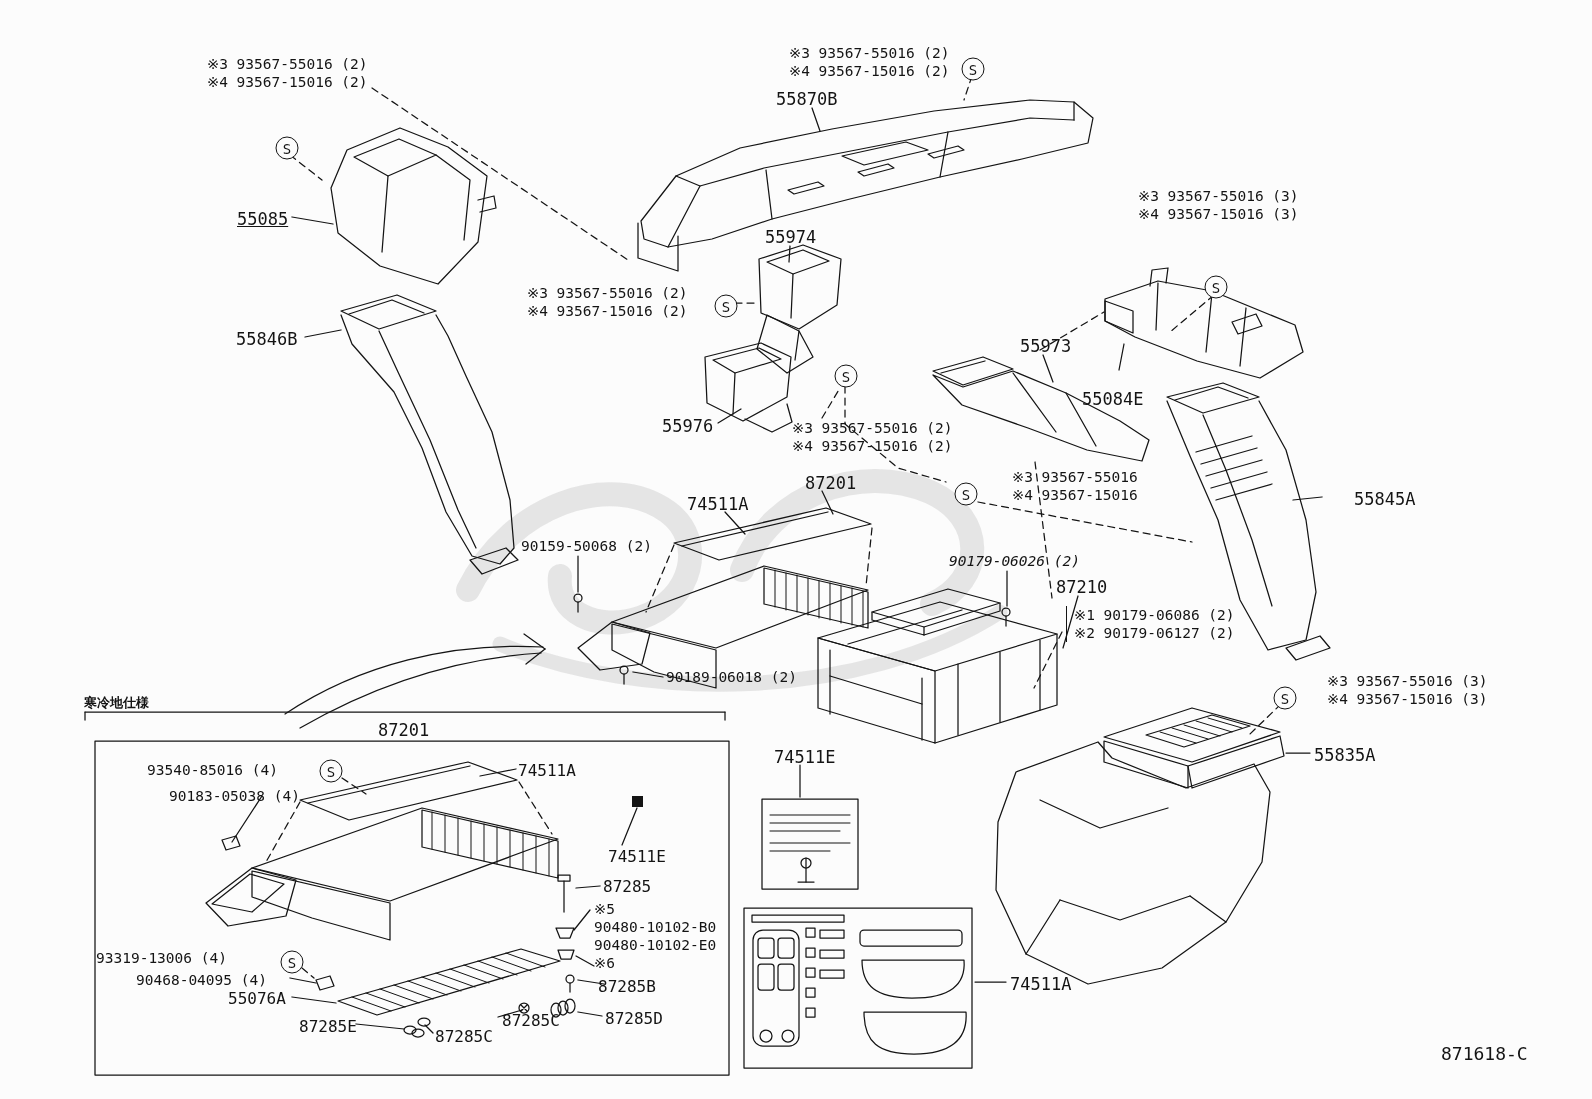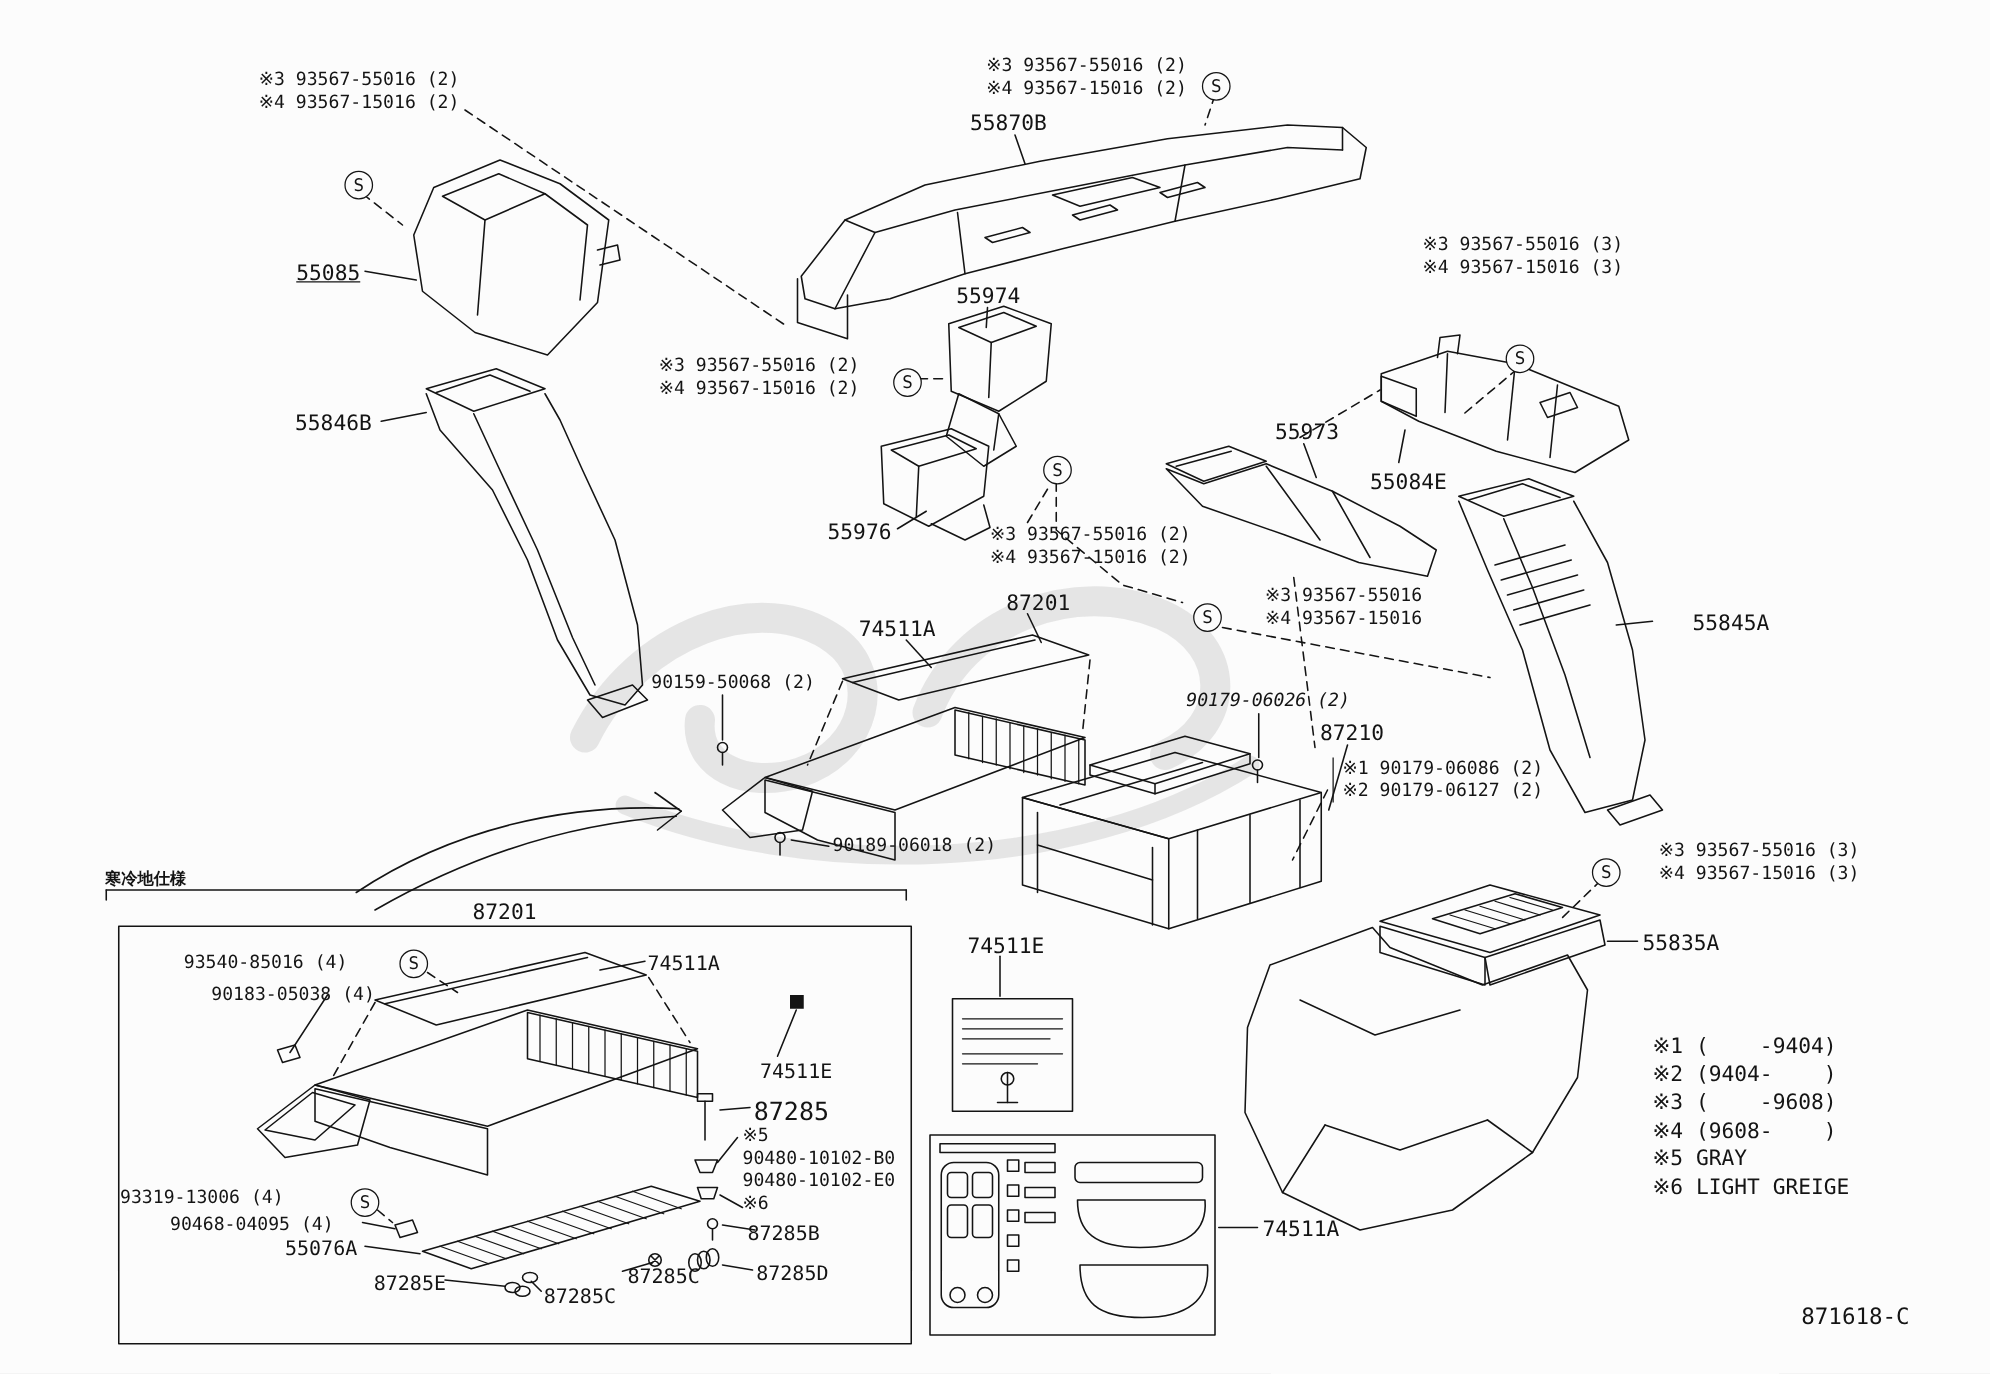--- a/index.html
+++ b/index.html
@@ -335,32 +335,32 @@
     </g>
   </svg>
 
   <div>
       <div class="part-label" style="left: 237px; top: 209px; text-decoration: underline;">55085</div>
       <div class="part-label" style="left: 236px; top: 329px;">55846B</div>
       <div class="part-label" style="left: 776px; top: 89px;">55870B</div>
       <div class="part-label" style="left: 765px; top: 227px;">55974</div>
       <div class="part-label" style="left: 662px; top: 416px;">55976</div>
       <div class="part-label" style="left: 1020px; top: 336px;">55973</div>
-      <div class="part-label" style="left: 1082px; top: 376px; margin-left: 14px;">55084E</div>
+      <div class="part-label" style="left: 1082px; top: 389px;">55084E</div>
       <div class="part-label" style="left: 1327px; top: 489px; margin-left: 27px;">55845A</div>
       <div class="part-label" style="left: 805px; top: 473px;">87201</div>
       <div class="part-label" style="left: 687px; top: 494px;">74511A</div>
       <div class="part-label" style="left: 1056px; top: 577px;">87210</div>
       <div class="part-label" style="left: 1314px; top: 745px;">55835A</div>
       <div class="part-label" style="left: 774px; top: 747px;">74511E</div>
       <div class="part-label" style="left: 1010px; top: 974px;">74511A</div>
       <div class="part-label" style="left: 378px; top: 720px;">87201</div>
       <div class="part-label" style="left: 518px; top: 761px; font-size: 16px;">74511A</div>
       <div class="part-label" style="left: 608px; top: 847px; font-size: 16px;">74511E</div>
-      <div class="part-label" style="left: 603px; top: 877px; font-size: 20px;">87285</div>
+      <div class="part-label" style="left: 603px; top: 877px; font-size: 16px;">87285</div>
       <div class="part-label" style="left: 228px; top: 989px; font-size: 16px;">55076A</div>
       <div class="part-label" style="left: 598px; top: 977px; font-size: 16px;">87285B</div>
       <div class="part-label" style="left: 299px; top: 1017px; font-size: 16px;">87285E</div>
       <div class="part-label" style="left: 502px; top: 1011px; font-size: 16px;">87285C</div>
       <div class="part-label" style="left: 435px; top: 1027px; font-size: 16px;">87285C</div>
       <div class="part-label" style="left: 605px; top: 1009px; font-size: 16px;">87285D</div>
       <div class="ref-label" style="left: 207px; top: 55px;"><div>※3 93567-55016 (2)</div><div>※4 93567-15016 (2)</div></div>
       <div class="ref-label" style="left: 789px; top: 44px;"><div>※3 93567-55016 (2)</div><div>※4 93567-15016 (2)</div></div>
       <div class="ref-label" style="left: 527px; top: 284px;"><div>※3 93567-55016 (2)</div><div>※4 93567-15016 (2)</div></div>
       <div class="ref-label" style="left: 792px; top: 419px;"><div>※3 93567-55016 (2)</div><div>※4 93567-15016 (2)</div></div>
@@ -380,26 +380,18 @@
       <div class="screw-marker" style="left: 973px; top: 69px;">S</div>
       <div class="screw-marker" style="left: 726px; top: 306px;">S</div>
       <div class="screw-marker" style="left: 846px; top: 376px;">S</div>
       <div class="screw-marker" style="left: 1216px; top: 287px;">S</div>
       <div class="screw-marker" style="left: 966px; top: 494px;">S</div>
       <div class="screw-marker" style="left: 1285px; top: 698px;">S</div>
       <div class="screw-marker" style="left: 331px; top: 771px;">S</div>
       <div class="screw-marker" style="left: 292px; top: 962px;">S</div>
     </div>
 
-  <div class="legend">
-      <div class="legend-line">※1 (    -9404)</div>
-      <div class="legend-line">※2 (9404-    )</div>
-      <div class="legend-line">※3 (    -9608)</div>
-      <div class="legend-line">※4 (9608-    )</div>
-      <div class="legend-line">※5 GRAY</div>
-      <div class="legend-line">※6 LIGHT GREIGE</div>
-    </div>
 
   <div class="cold-title">寒冷地仕様</div>
 
   <div class="drawing-number">871618-C</div>
 
 </div>
 
 </body></html>

